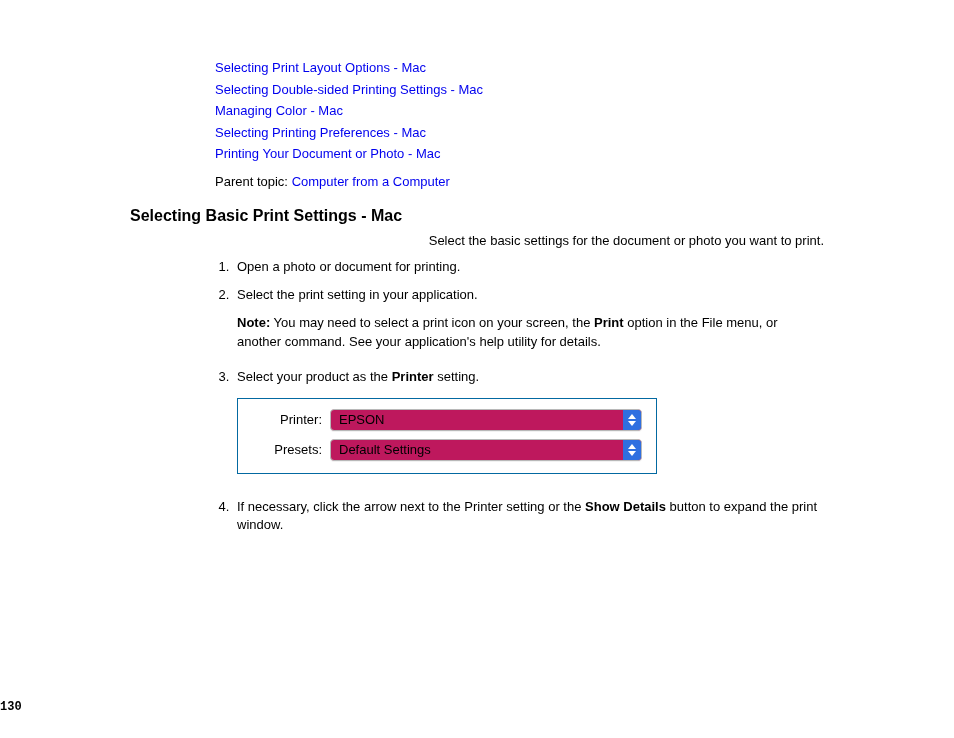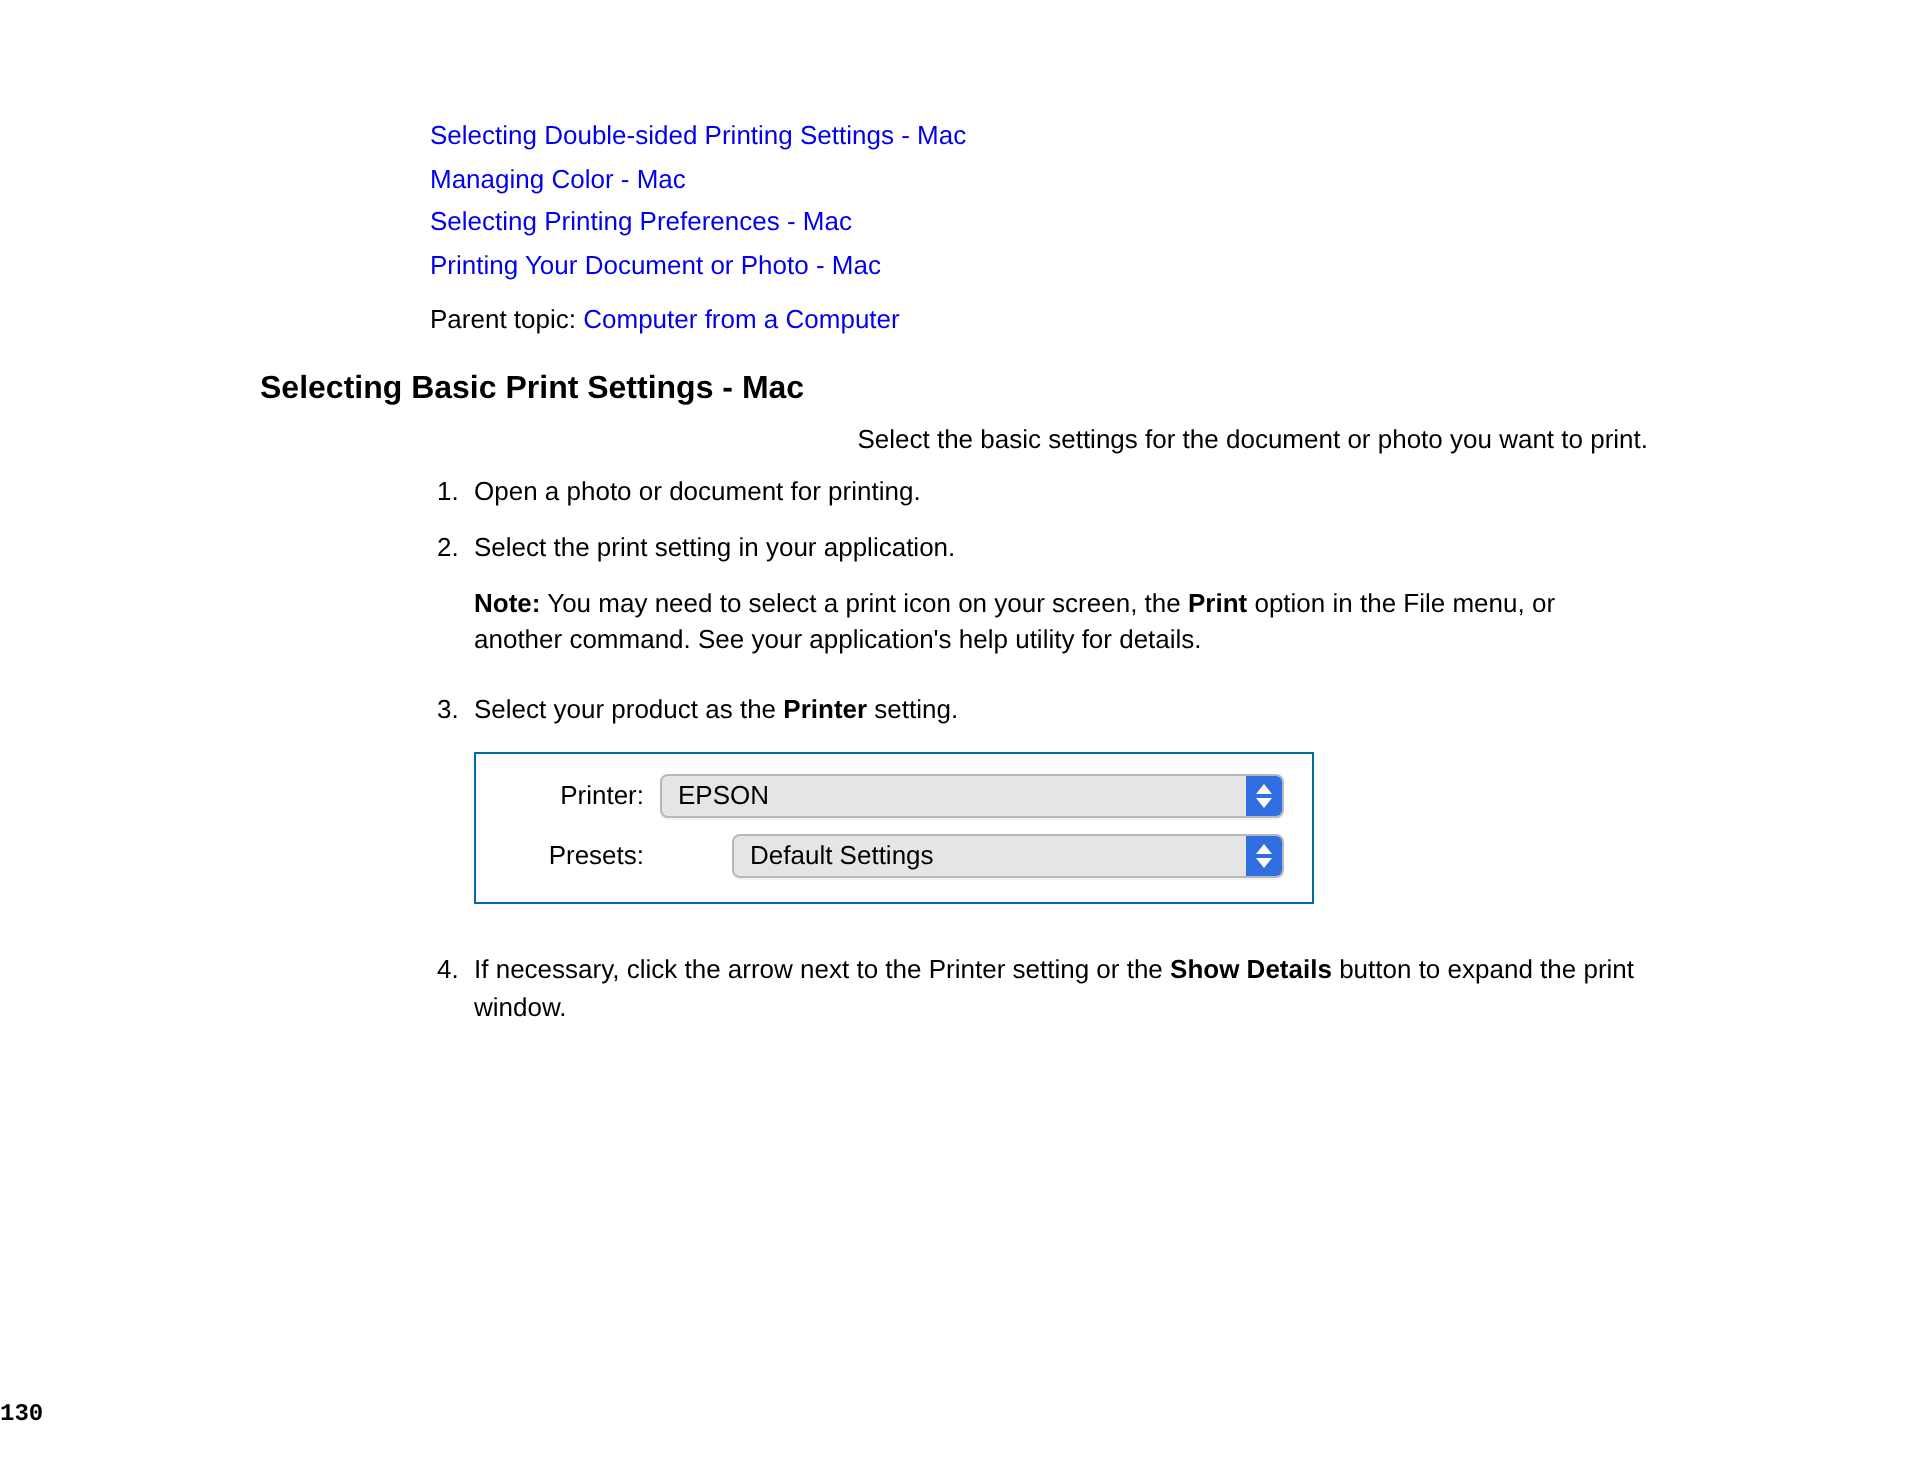--- a/index.html
+++ b/index.html
@@ -64,32 +64,32 @@
       margin: 12px 0 24px 0;
       padding: 10px 14px 12px 30px;
       font-family: "Lucida Grande", Arial, sans-serif;
       font-size: 13px;
     }
     .fig-row {
       display: flex;
       align-items: center;
       margin-bottom: 8px;
     }
-    .fig-row:last-child { margin-bottom: 0; gap: 36px; }
+    .fig-row:last-child { margin-bottom: 0; }
     .fig-label {
       width: 62px;
       text-align: right;
       padding-right: 8px;
       font-size: 13px;
     }
     .dropdown {
       flex: 1;
       display: flex;
       align-items: center;
-      background: #e5e5e5;
+      background: #be185d;
       border: 1px solid #b8b8b8;
       border-radius: 4px;
       height: 22px;
       box-shadow: 0 1px 0 rgba(0,0,0,0.05);
       overflow: hidden;
     }
     .dropdown .dd-text {
       flex: 1;
       padding: 0 8px;
       font-size: 13px;
@@ -116,20 +116,21 @@
       font-size: 12px;
       font-family: Liberation Mono, monospace;
     }
   </style>
 </head>
 <body>
 
 <div class="content">
 
   <div class="links">
+    <span class="link">Selecting Print Layout Options - Mac</span>
     <span class="link">Selecting Double-sided Printing Settings - Mac</span>
     <span class="link">Managing Color - Mac</span>
     <span class="link">Selecting Printing Preferences - Mac</span>
     <span class="link">Printing Your Document or Photo - Mac</span>
 
     <div class="parent-topic">
       <span class="label">Parent topic:</span>
       <span> </span>
       <span class="value">Computer from a Computer</span>
     </div>

